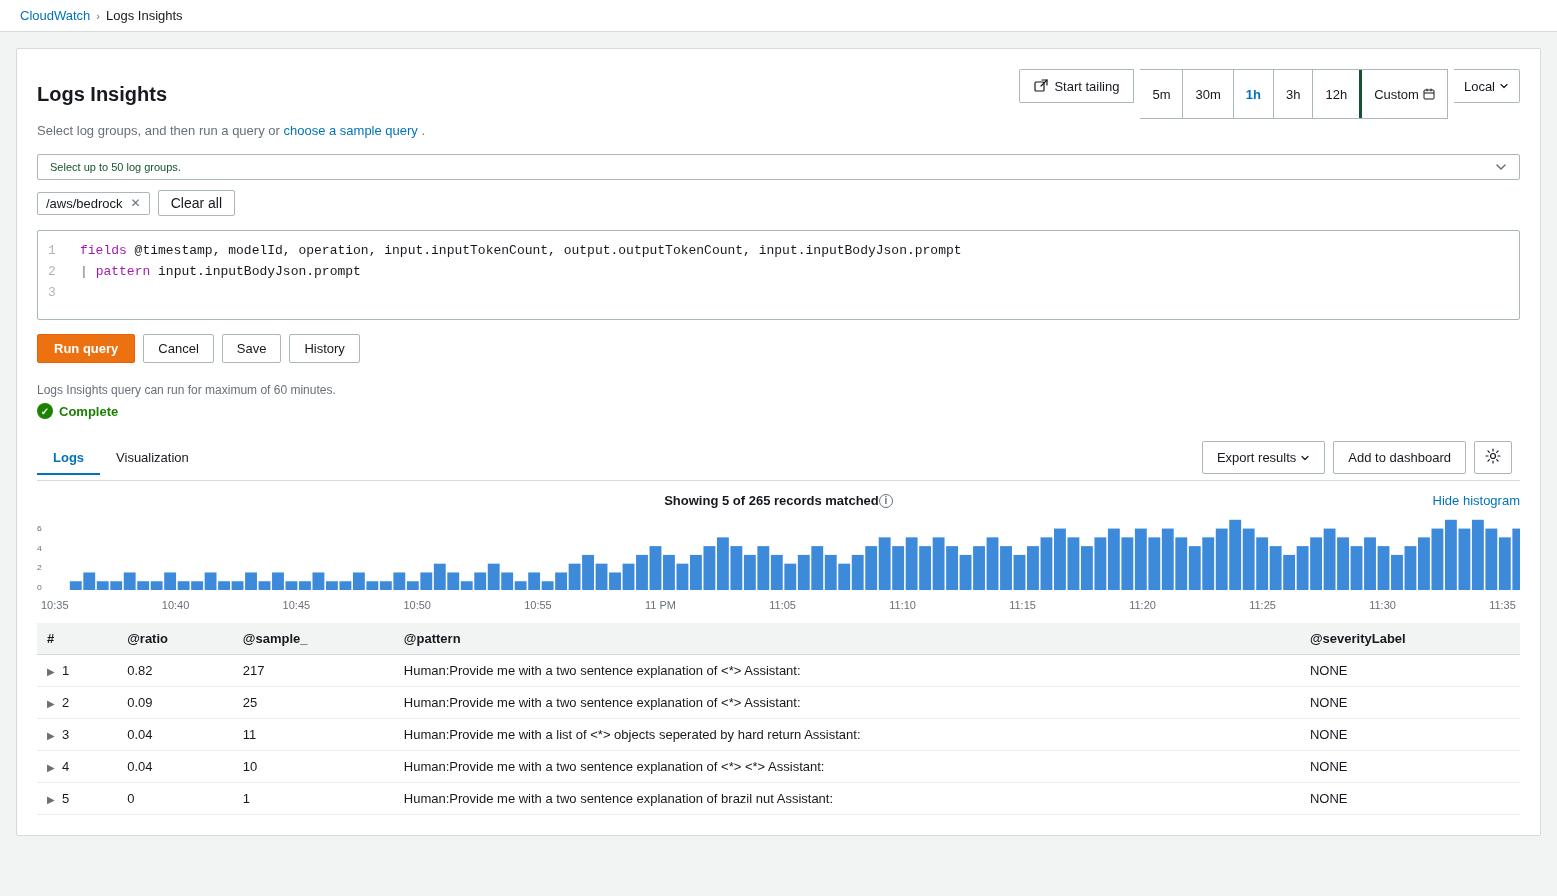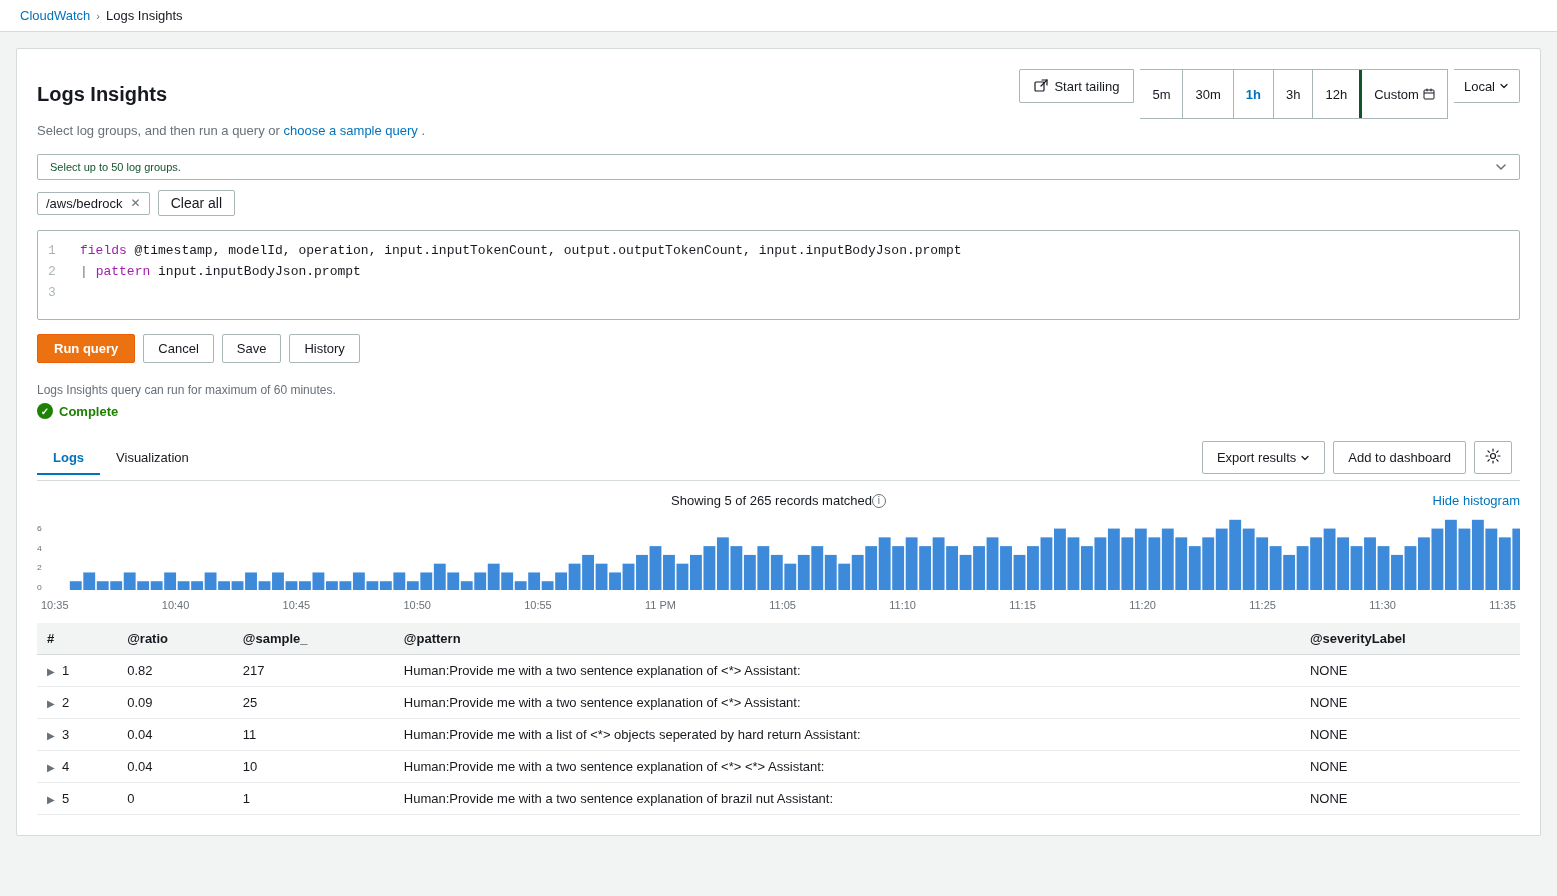--- a/index.html
+++ b/index.html
@@ -271,21 +271,21 @@
       margin-bottom: 4px;
     }
 
     .histogram-info {
       text-align: center;
       flex: 1;
     }
 
     .records-title {
       font-size: 13px;
-      font-weight: 400;
+      font-weight: 700;
       color: #16191f;
       display: flex;
       align-items: center;
       justify-content: center;
     }
 
     .records-subtitle {
       font-size: 12px;
       color: #687078;
     }

